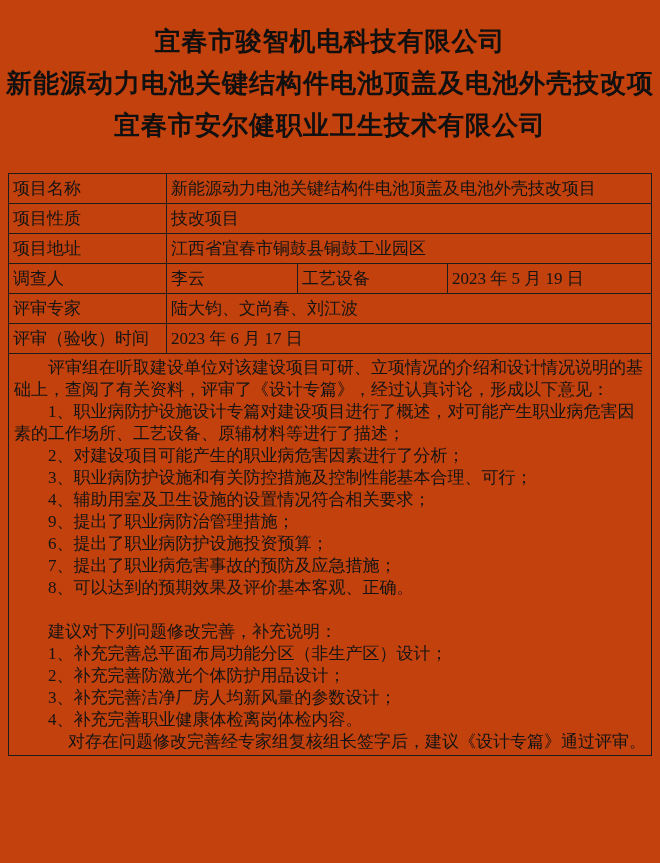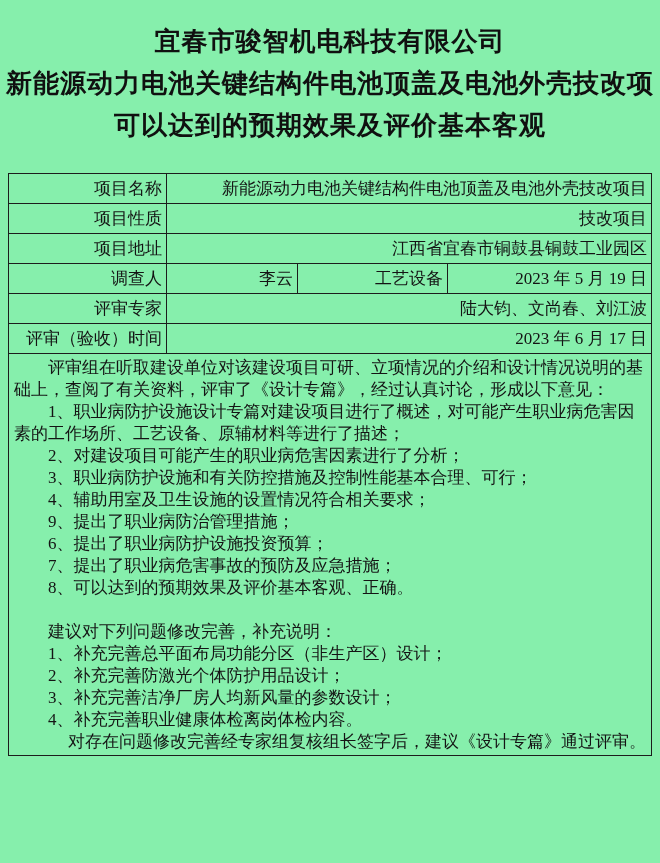--- a/index.html
+++ b/index.html
@@ -8,21 +8,21 @@
     background: #ffffff;
     width: 660px;
     height: 863px;
     font-family: "Liberation Serif", "DejaVu Serif", serif;
     color: #141414;
     overflow: hidden;
   }
   .page {
     width: 660px;
     height: 863px;
-    background: #86efac;
+    background: #c2410c;
     position: relative;
   }
   .doc-title {
     padding-top: 21px;
     text-align: center;
     font-weight: 700;
     font-size: 26px;
     line-height: 42px;
     letter-spacing: 1px;
     color: #101010;
@@ -30,21 +30,21 @@
   table.info-table {
     border-collapse: collapse;
     table-layout: fixed;
     width: 643px;
     margin-left: 8px;
     margin-top: 26px;
   }
   table.info-table td {
     border: 1.5px solid #1c1c1c;
     font-size: 17px;
-    text-align: right;
+    text-align: left;
     vertical-align: middle;
     height: 29px;
     padding: 0 4px;
     overflow: hidden;
     white-space: nowrap;
   }
   table.info-table td.opinion-cell {
     text-align: left;
     white-space: normal;
     height: auto;
@@ -66,21 +66,21 @@
   }
 </style>
 </head>
 <body>
 
 <div class="page">
 
   <div class="doc-title">
     <div>宜春市骏智机电科技有限公司</div>
     <div>新能源动力电池关键结构件电池顶盖及电池外壳技改项</div>
-    <div>可以达到的预期效果及评价基本客观</div>
+    <div>宜春市安尔健职业卫生技术有限公司</div>
   </div>
 
   <table class="info-table">
     <colgroup>
       <col style="width:158px">
       <col style="width:131px">
       <col style="width:150px">
       <col style="width:204px">
     </colgroup>
     <tbody>

